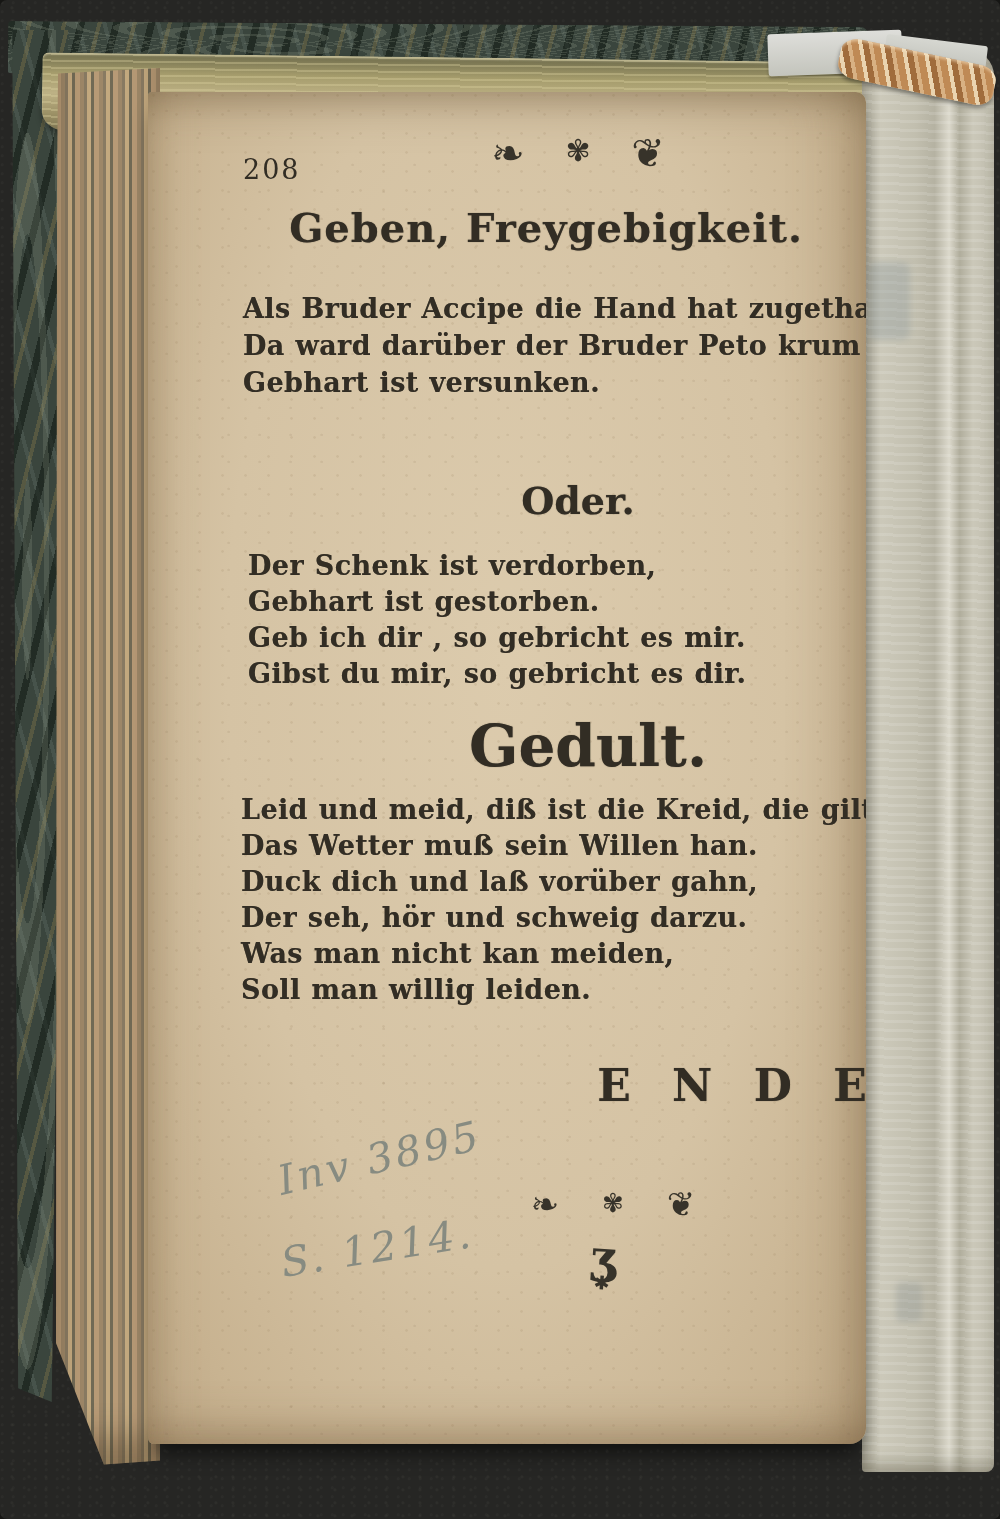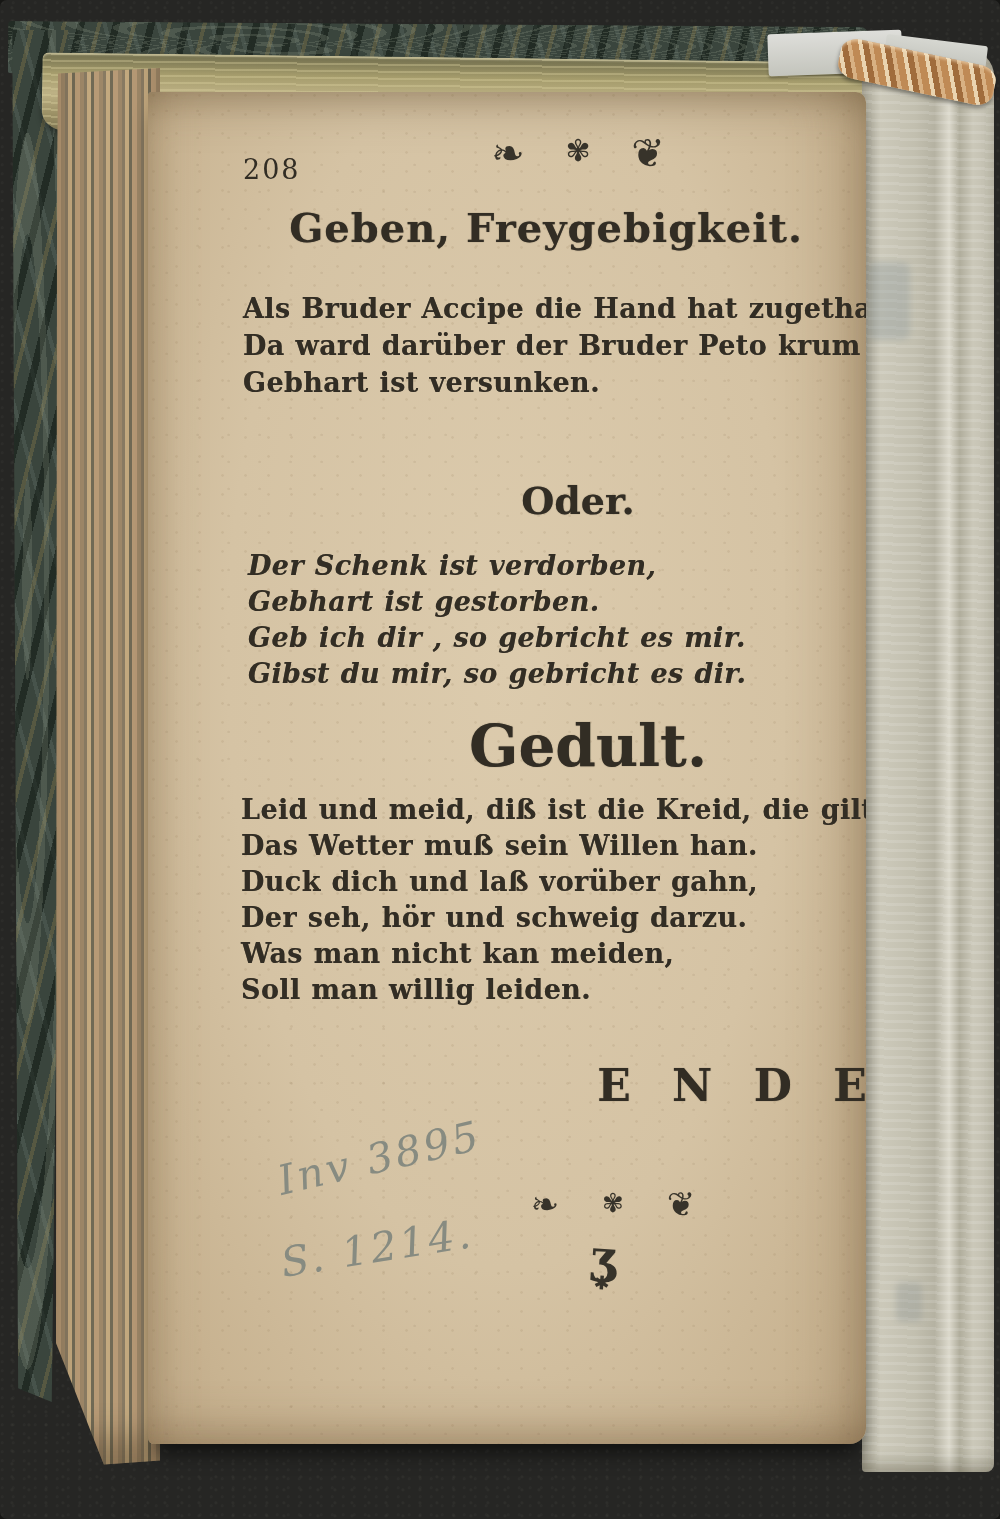--- a/index.html
+++ b/index.html
@@ -75,21 +75,21 @@
     color:#322d24;
   }
   .folio{position:absolute; left:95px; top:62px; font-size:27px; letter-spacing:2px;}
   .head-orn{position:absolute; left:300px; top:38px; width:260px; text-align:center; font-size:40px; color:#37332a;}
   .head-orn .orn{display:inline-block; margin:0 14px;}
   .head-orn .orn.mid{font-size:30px; vertical-align:6px;}
   .title{position:absolute; left:138px; top:112px; width:520px; text-align:center; font-size:40px; font-weight:700; letter-spacing:1px; text-shadow:0 0 1px rgba(40,35,25,.6);}
   .verse{position:absolute; font-size:27px; font-weight:700; letter-spacing:.4px; word-spacing:1px; text-shadow:0 0 .6px rgba(40,35,25,.55);}
   .verse .line{white-space:nowrap; height:37px; line-height:37px;}
   .v1{left:95px; top:198px; width:640px;}
-  .v2{left:100px; top:456px; width:620px;font-style:italic;}
+  .v2{left:100px; top:456px; width:620px;}
   .v2 .line{height:36px; line-height:36px;}
   .v3{left:93px; top:700px; width:640px;}
   .v3 .line{height:36px; line-height:36px;}
   .subhead{position:absolute; width:520px; text-align:center; font-weight:700; text-shadow:0 0 1px rgba(40,35,25,.6);}
   .oder{left:170px; top:362px; font-size:38px;margin-top:24px;}
   .gedult{left:180px; top:620px; font-size:58px;}
   .ende{position:absolute; left:160px; top:968px; width:600px; text-align:right; font-size:44px; font-weight:700; letter-spacing:13px; text-shadow:0 0 1px rgba(40,35,25,.55);}
   .hw{position:absolute; font-style:italic; color:#878b81; font-size:41px; letter-spacing:3px; white-space:nowrap;}
   .hw1{left:128px; top:1042px; transform:rotate(-13deg);}
   .hw2{left:132px; top:1132px; transform:rotate(-9deg);}

